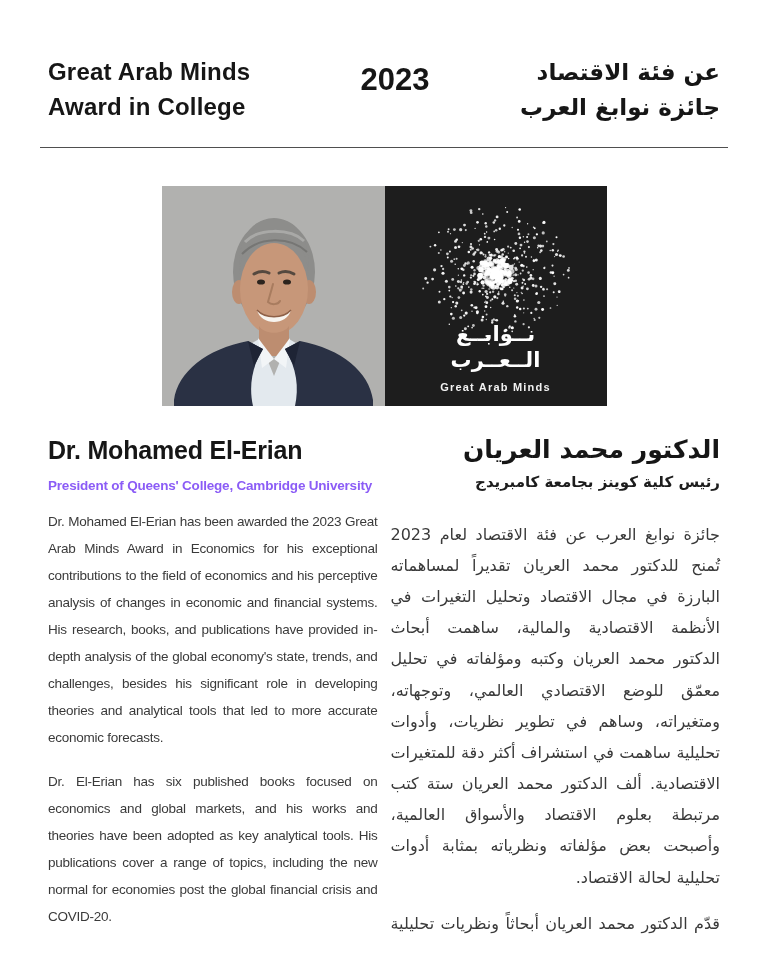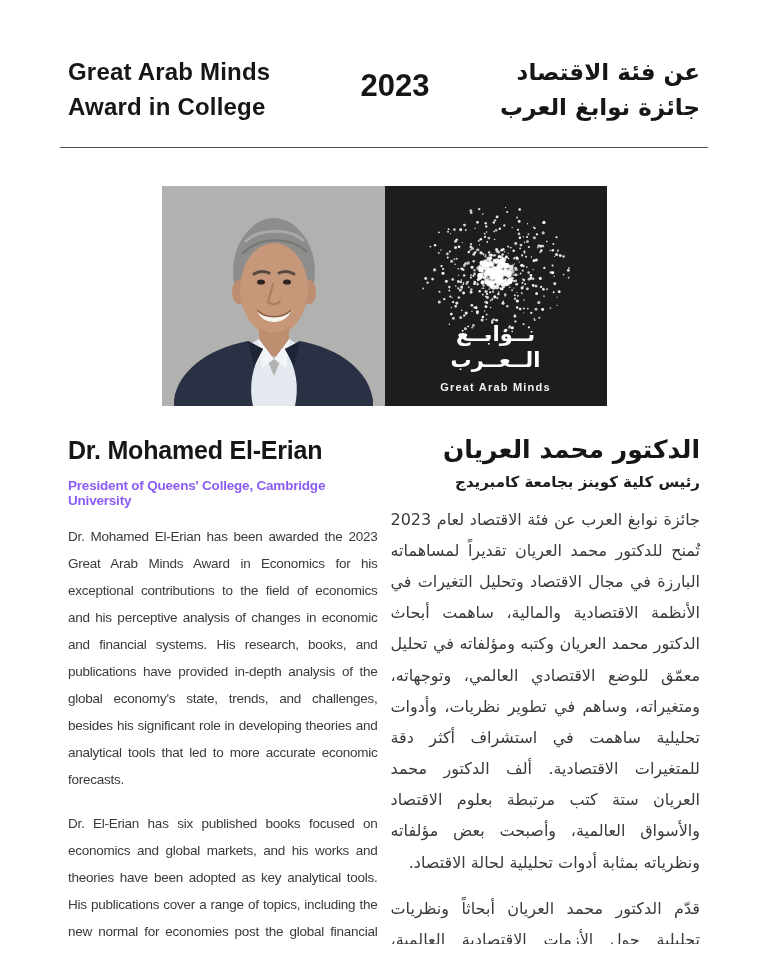--- a/index.html
+++ b/index.html
@@ -4,31 +4,31 @@
 <style>
   * { box-sizing: border-box; margin: 0; padding: 0; }
   html, body { background: #ffffff; }
   .page {
     position: relative;
     width: 768px; height: 944px;
     margin: 0 auto;
     background: #ffffff;
     color: #1b1b1b;
     font-family: "Liberation Sans", "DejaVu Sans", sans-serif;
-    padding: 55px 68px 0;
+    padding: 55px 48px 0;
     overflow: hidden;
   }
   
   .header { display: flex; justify-content: space-between; align-items: flex-start; }
   .title-en {
     font-size: 24px; font-weight: bold; line-height: 1.45;
     letter-spacing: .2px; color: #161616;
   }
   .year {
-    position: absolute; left: 340px; top: 68px; width: 110px;
+    position: absolute; left: 340px; top: 62px; width: 110px;
     text-align: center; font-size: 31px; font-weight: bold; color: #161616;
   }
   .title-ar {
     direction: rtl; text-align: right;
     font-family: "DejaVu Sans", "Liberation Sans", sans-serif;
     font-size: 23px; font-weight: bold; line-height: 1.5; color: #161616;
   }
   .rule { border: none; border-top: 1.5px solid #4f4f4f; margin: 22px -8px 0; }
 
   
@@ -58,21 +58,21 @@
 
   .col-en .name { font-size: 25px; font-weight: bold; letter-spacing: -.2px; margin: 1px 0 13px; color: #161616; }
   .col-en .role { font-size: 13.5px; font-weight: bold; letter-spacing: -.2px; margin-bottom: 15px; color: #8b5cf6; }
   .col-en p {
     font-size: 13.5px; line-height: 2.0; letter-spacing: -.25px;
     text-align: justify; color: #3a3a3a; margin-bottom: 17px;
   }
 
   .col-ar { direction: rtl; font-family: "DejaVu Sans", "Liberation Sans", sans-serif; }
   .col-ar .name { font-size: 25px; font-weight: bold; margin: 0 0 9px; color: #161616; text-align: right; }
-  .col-ar .role { font-size: 15px; font-weight: bold; margin-bottom: 13px; color: #1d1d1d; text-align: right; }
+  .col-ar .role { font-size: 15px; font-weight: bold; margin-bottom: 28px; color: #1d1d1d; text-align: right; }
   .col-ar p {
     font-size: 16px; line-height: 1.95; text-align: justify;
     color: #3a3a3a; margin-bottom: 15px;
   }
 </style>
 </head>
 <body>
 
 <div class="page">
 

